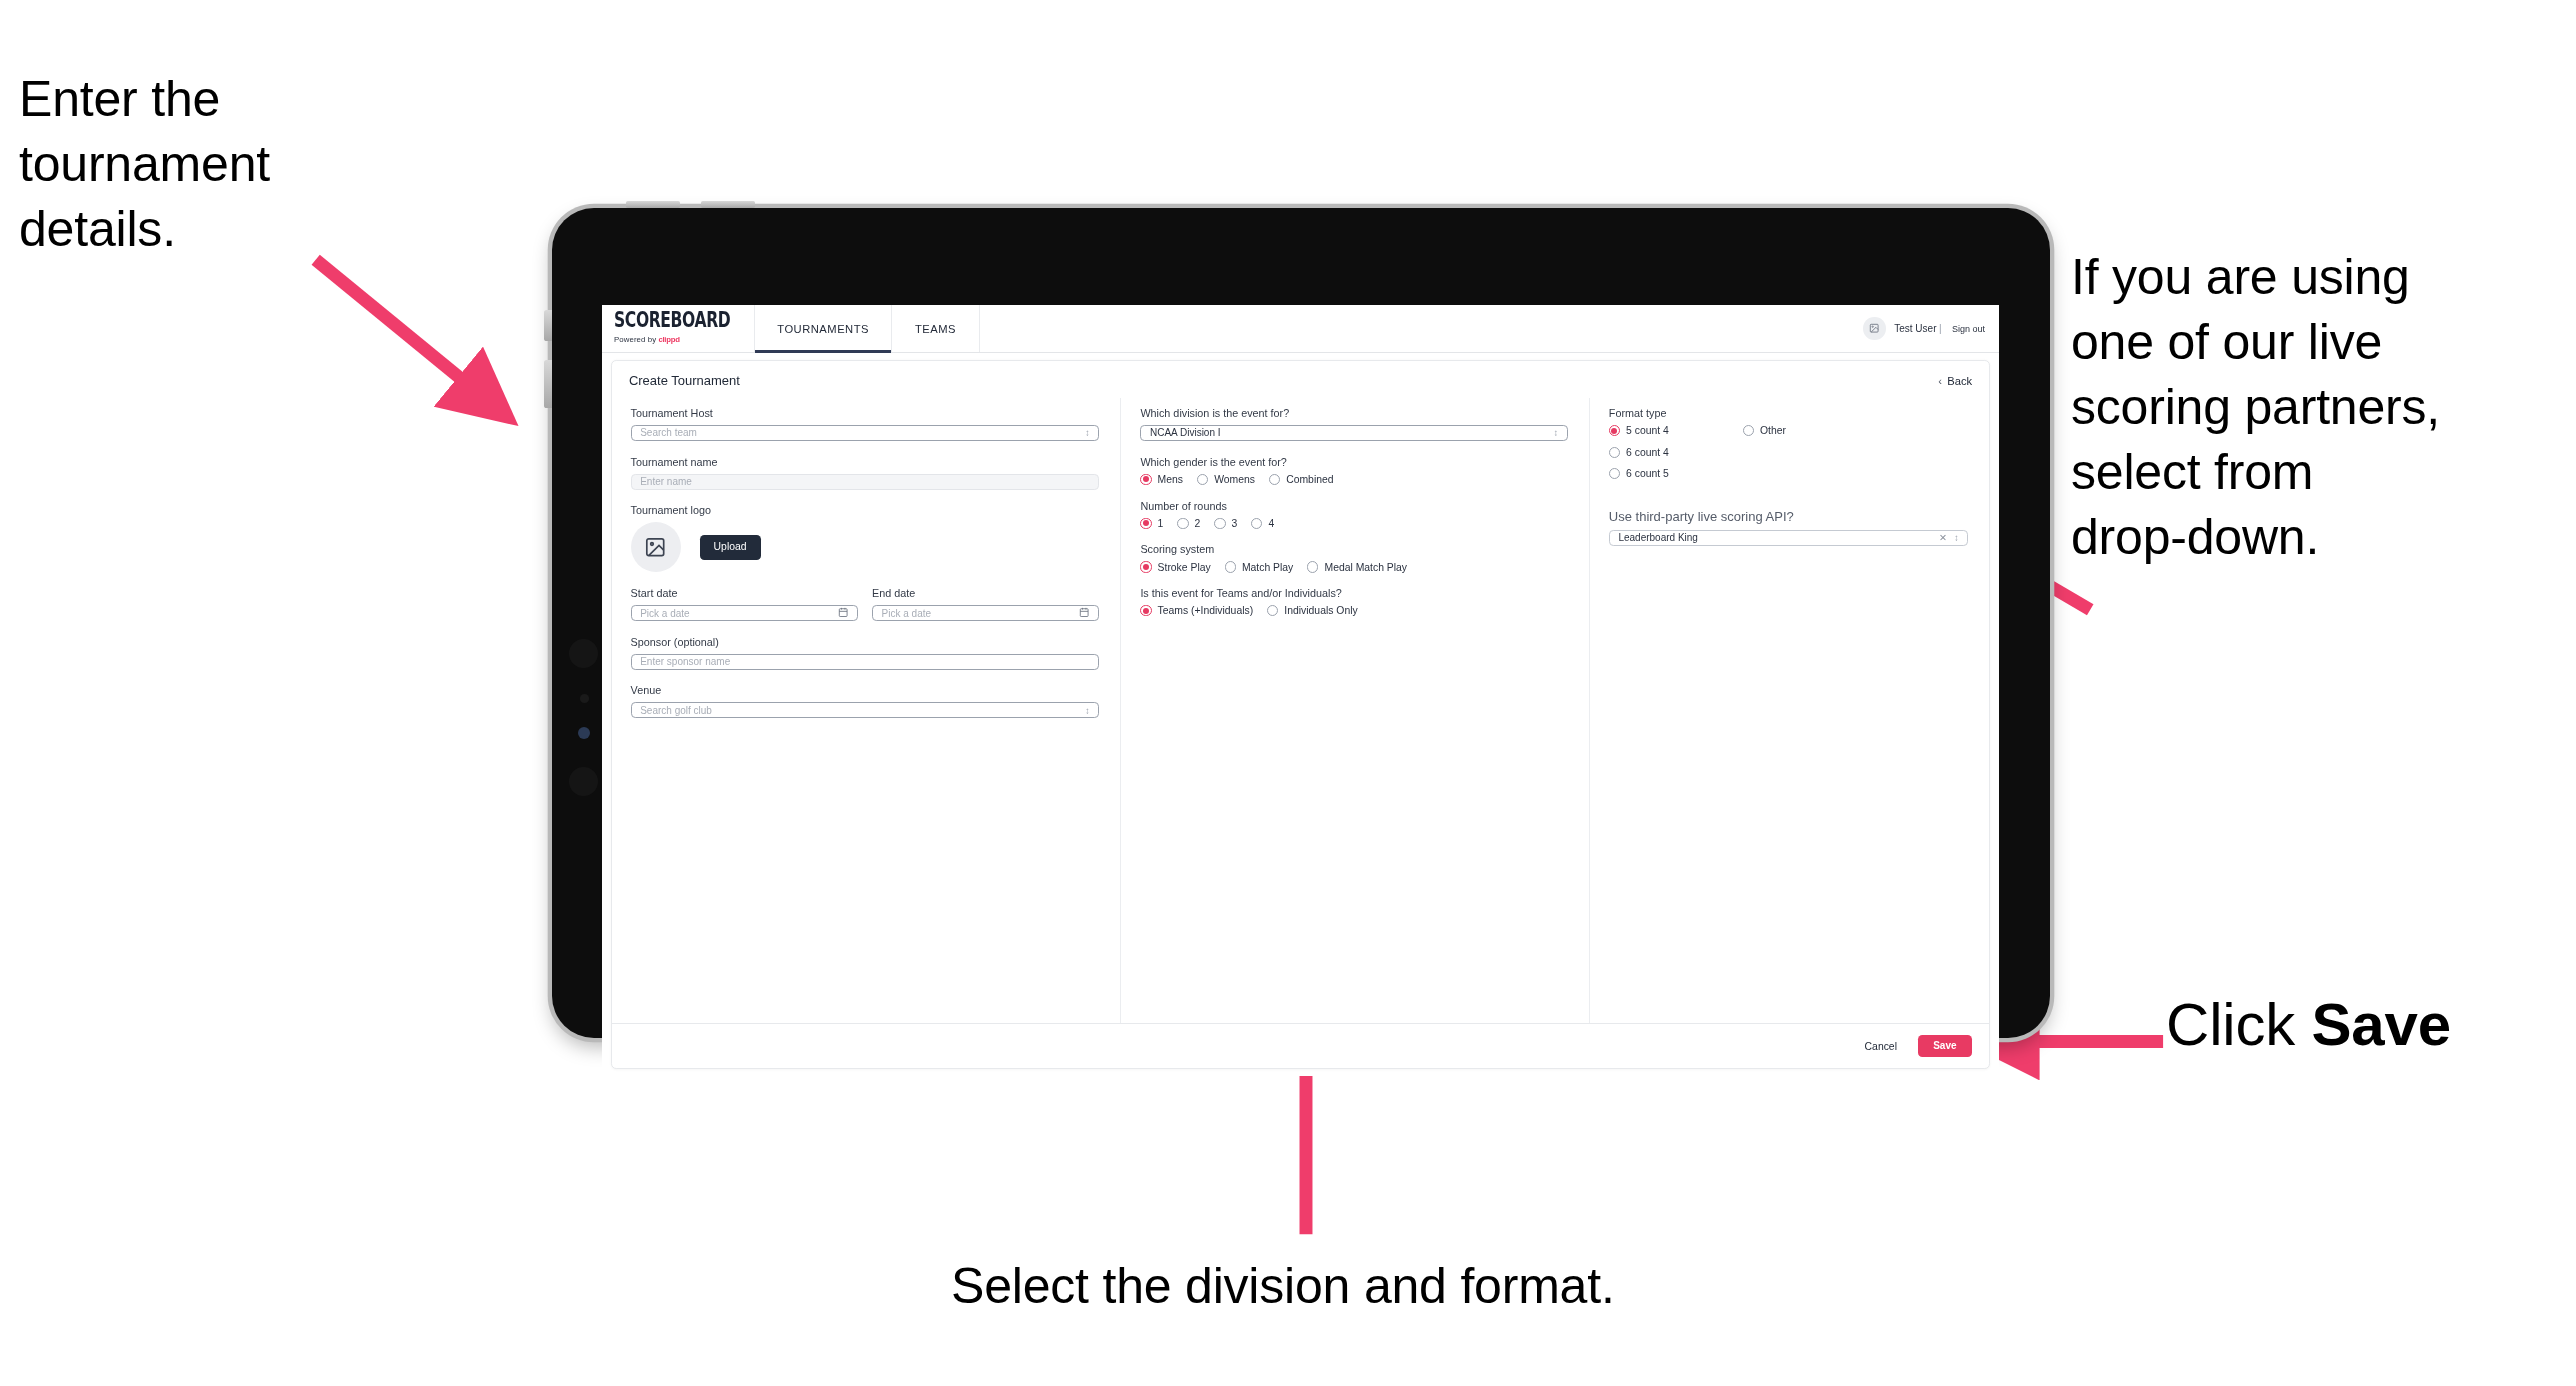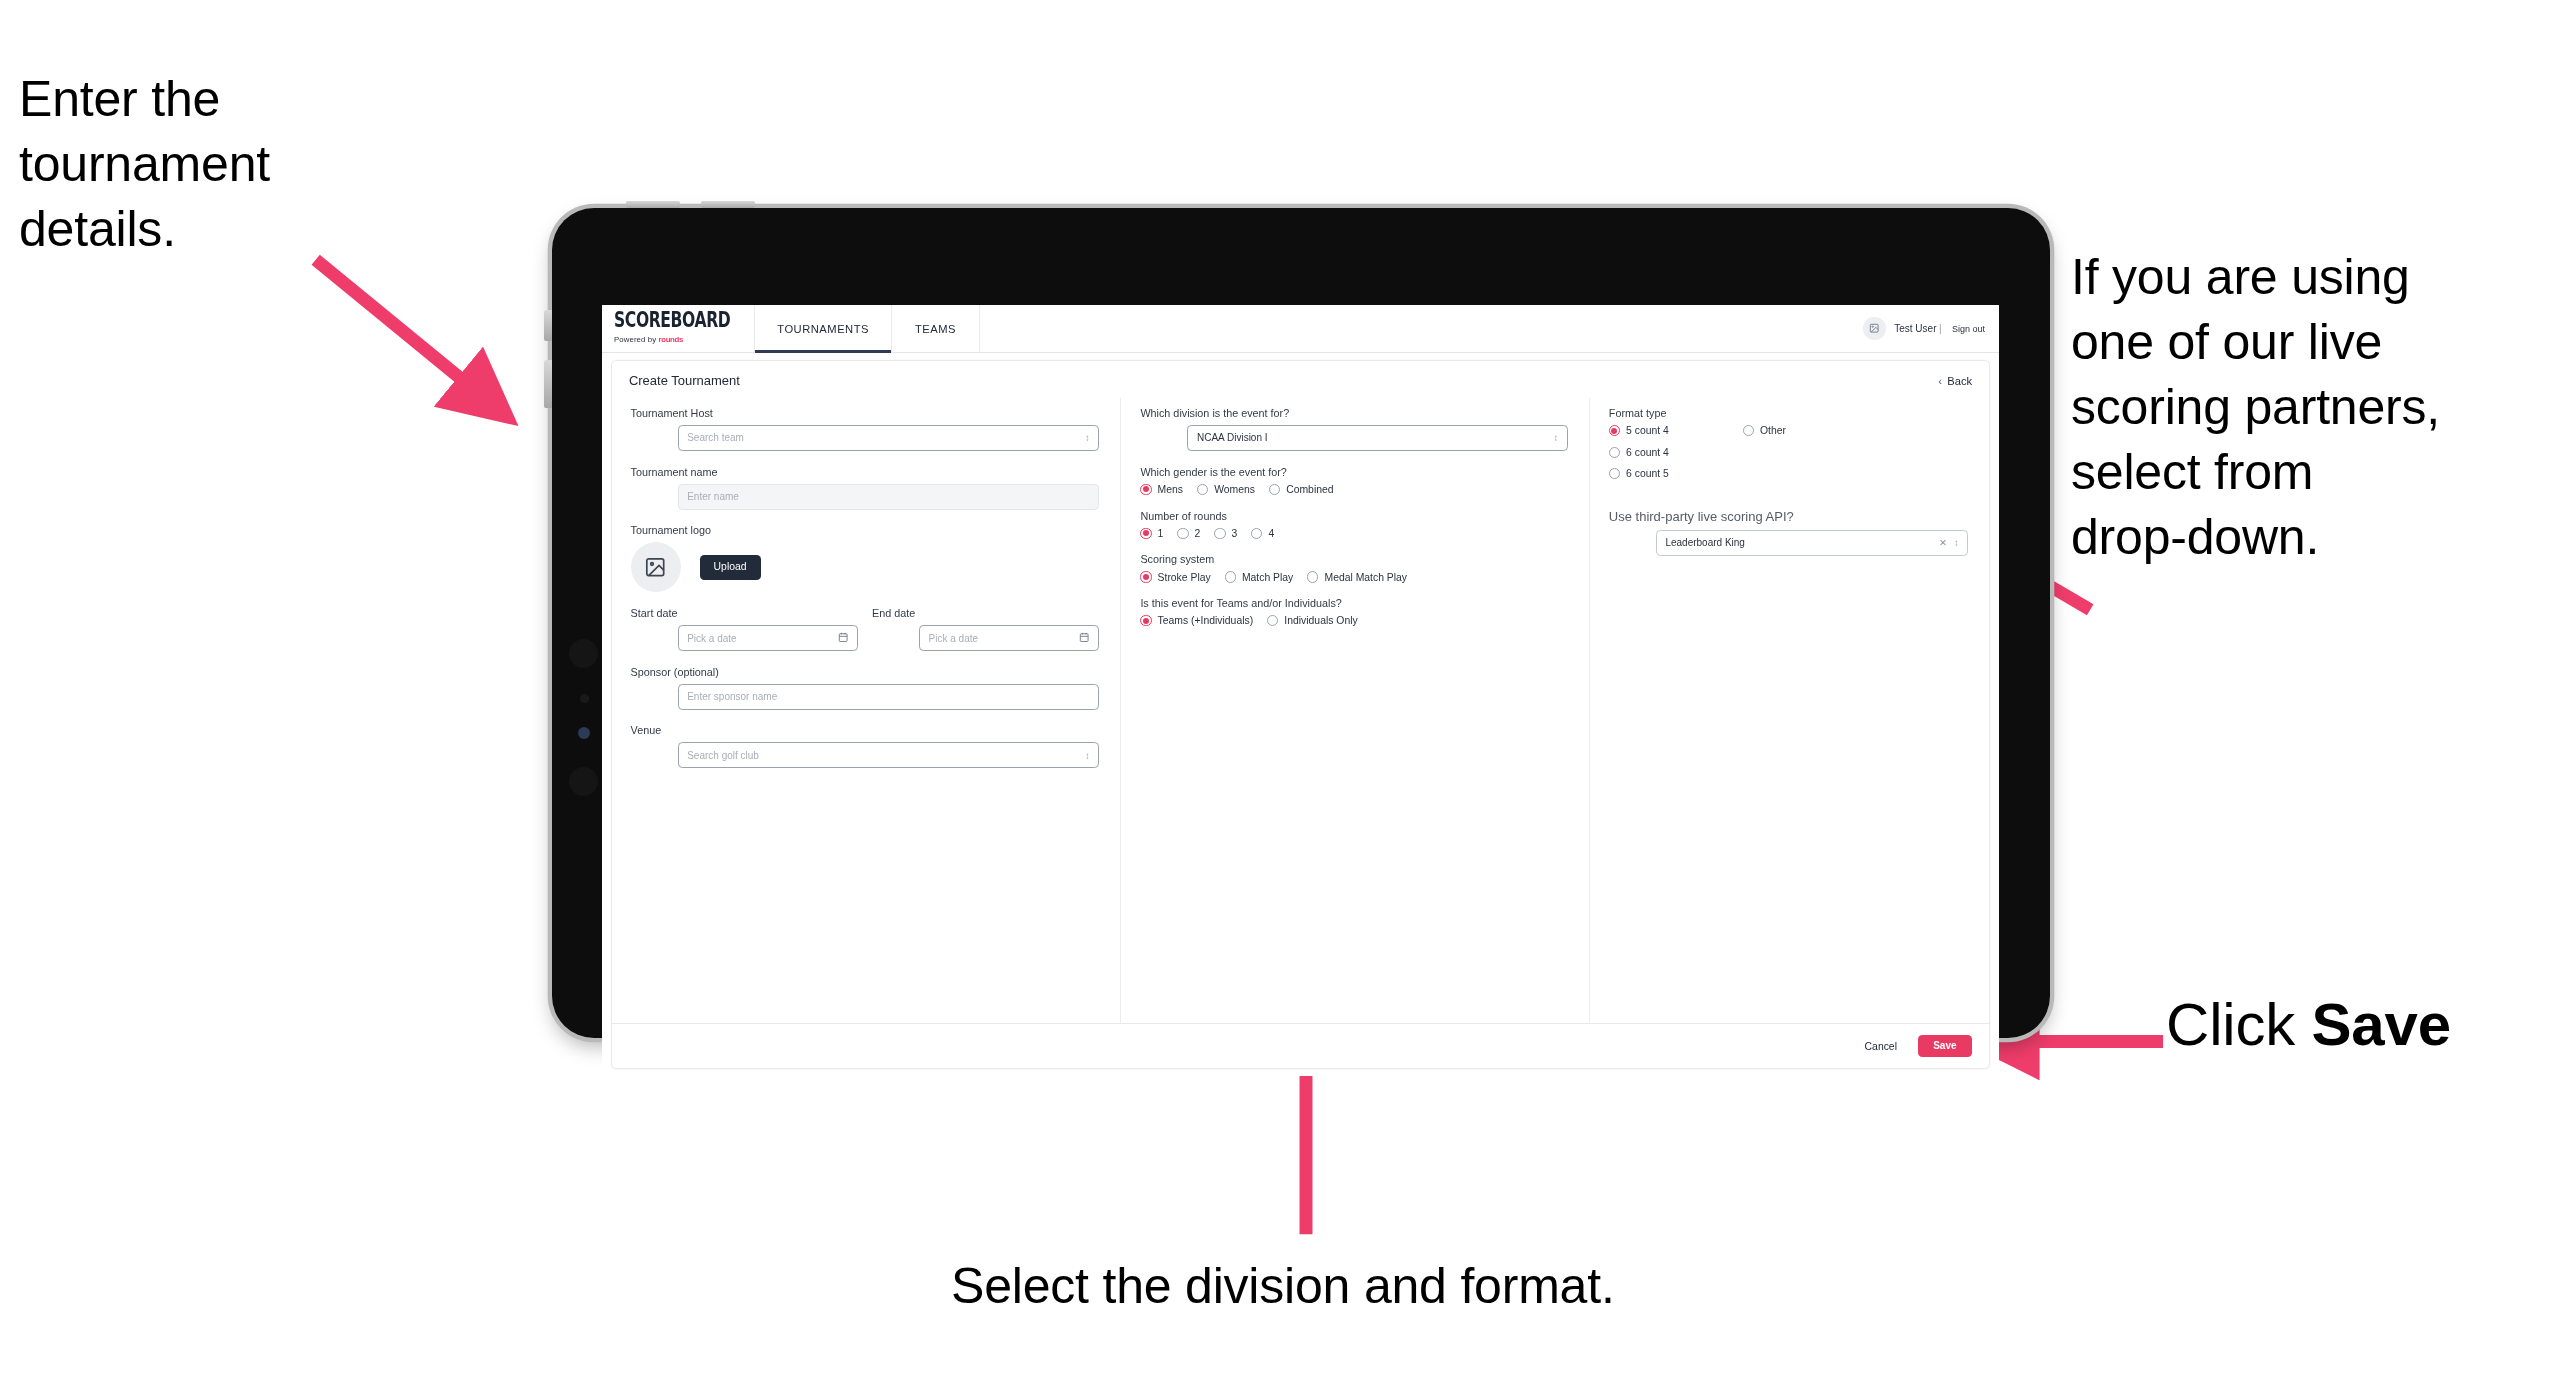--- a/index.html
+++ b/index.html
@@ -122,23 +122,23 @@
   .col { padding: 8.6px 21px 8.6px 19px; }
   .col1 { width: 37%; border-right:0.9px solid #ebedf0; }
   .col2 { width: 34%; border-right:0.9px solid #ebedf0; }
   .col3 { width: 29%; }
 
   .flabel { font-size: 10.8px; color:#333a47; margin-bottom: 6px; }
   .flabel.sm { font-size: 13px; color:#555c69; }
   .fgroup { margin-bottom: 14.7px; }
 
   .field {
-    height: 26px; border:0.9px solid #9ba2ad; border-radius: 4.3px;
+    height: 16px; border:0.9px solid #9ba2ad; border-radius: 4.3px;
     display:flex; align-items:center; padding: 0 8.6px;
-    font-size: 10px; color:#a9aeb7; background:#fff;margin-left:47px;
+    font-size: 10px; color:#a9aeb7; background:#fff;
   }
   .field.filled { color:#2b3240; }
   .field.grayed { background:#f4f5f7; border-color:#e3e5e9; }
   .field .spin { margin-left:auto; color:#9ba2ad; font-size: 9.5px; line-height: 1;}
   .field .clear { margin-left:auto; color:#8b929d; font-size: 9.5px; padding-right: 7px;}
   .field .spin2 { color:#9ba2ad; font-size: 9.5px; line-height:1; }
   .field .cal { margin-left:auto; color:#6c7380; }
 
   .logo-row { display:flex; align-items:center; gap: 19px; margin-bottom: 3.5px; }
   .logo-circle {
@@ -243,21 +243,21 @@
     <div class="dev-dot dot-a"></div>
     <div class="dev-dot dot-b"></div>
     <div class="dev-dot dot-c"></div>
     <div class="dev-dot dot-d"></div>
 
     <div class="screen">
 
       <div class="appbar">
         <div class="brand">
           <div class="brand-main">SCOREBOARD</div>
-          <div class="brand-sub"><span>Powered by </span><i>rounds</i></div>
+          <div class="brand-sub"><span>Powered by </span><i>clippd</i></div>
         </div>
 
         <div class="navtabs">
           <div class="navtab active">
             <span>TOURNAMENTS</span>
           </div>
           <div class="navtab">
             <span>TEAMS</span>
           </div>
         </div>

